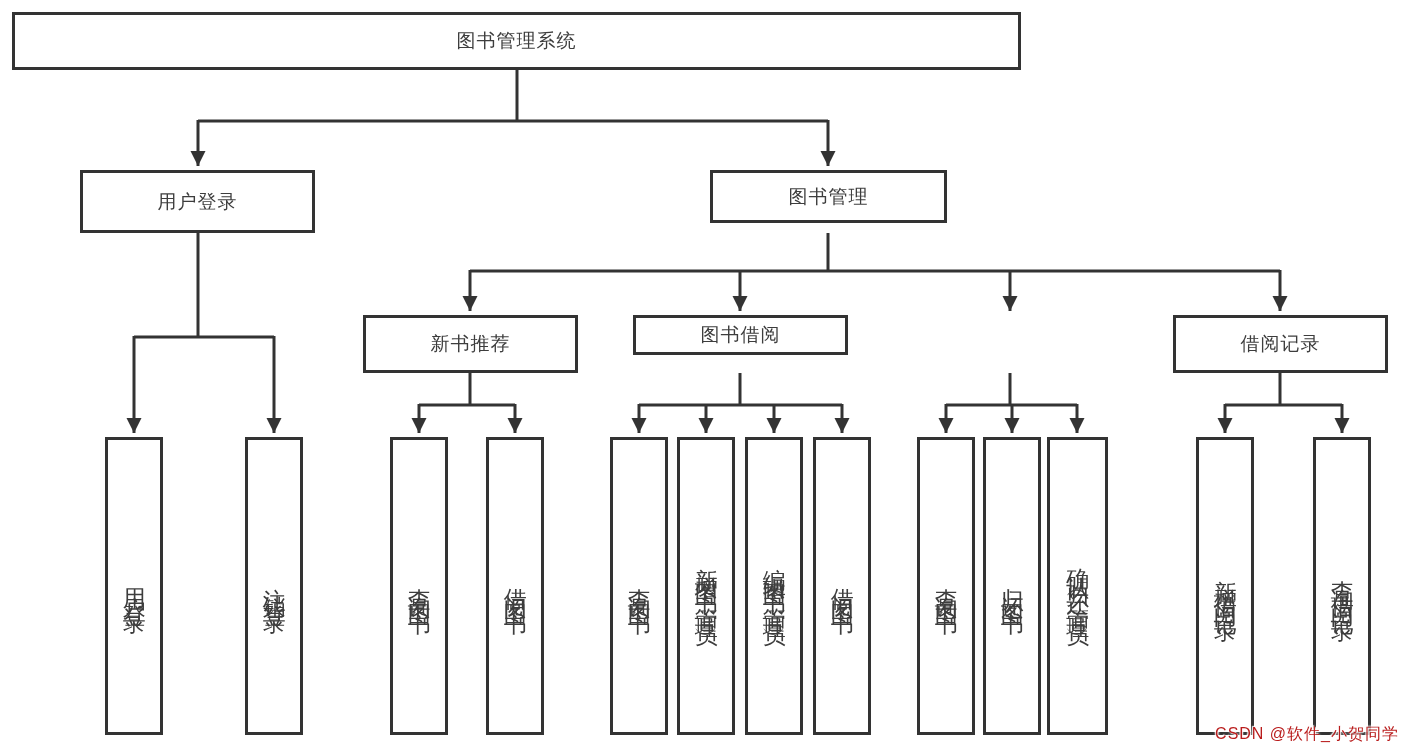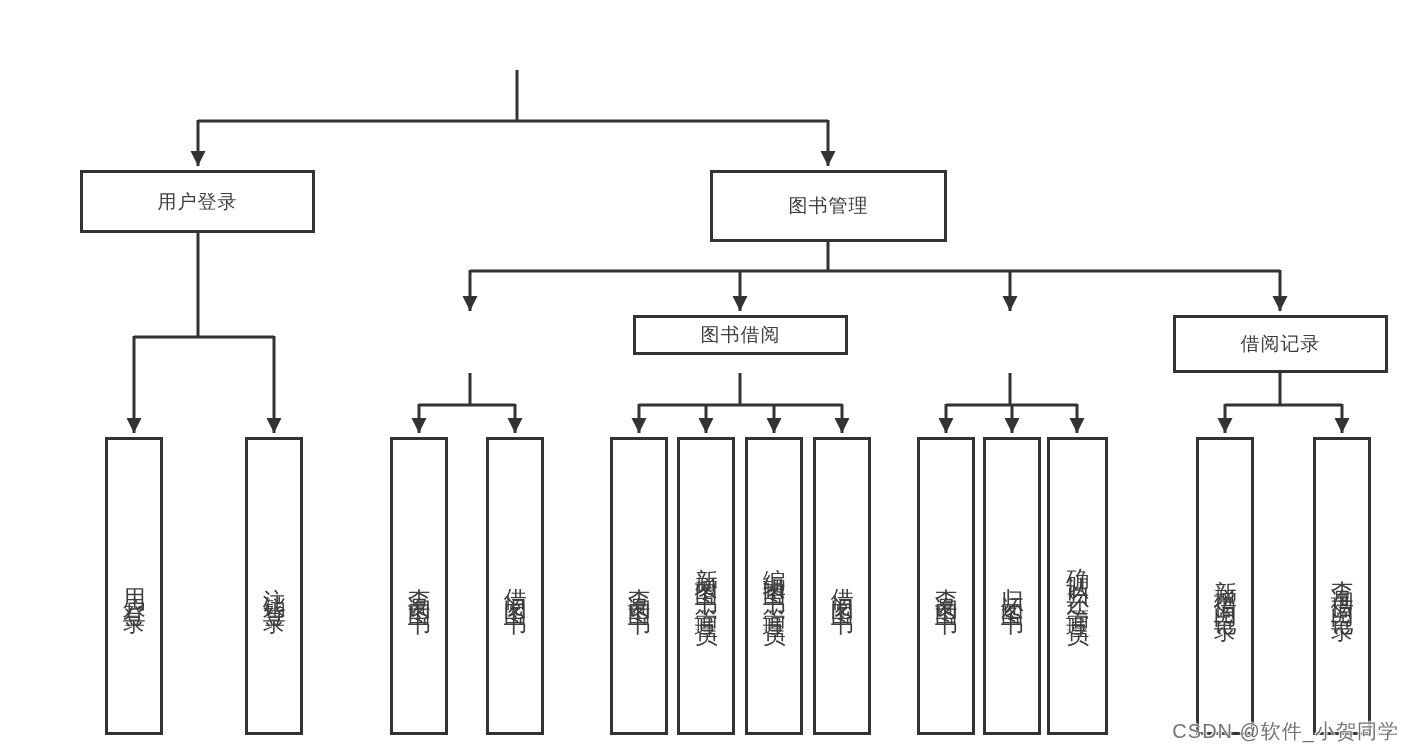--- a/index.html
+++ b/index.html
@@ -40,21 +40,21 @@
     white-space: nowrap;
   }
   .box.v {
     writing-mode: vertical-rl;
     font-size: 23px;
     letter-spacing: 8px;
     line-height: 1.1;
   }
   .root  { left: 12px;  top: 12px;  width: 1009px; height: 58px; }
   .l2a   { left: 80px;  top: 170px; width: 235px;  height: 63px; }
-  .l2b   { left: 710px; top: 170px; width: 237px;  height: 72px; }
+  .l2b   { left: 710px; top: 170px; width: 237px;  height: 53px; }
   .l3a   { left: 363px; top: 315px; width: 215px;  height: 58px; }
   .l3b   { left: 633px; top: 315px; width: 215px;  height: 40px; }
   .l3c   { left: 903px; top: 315px; width: 215px;  height: 58px; }
   .l3d   { left: 1173px;top: 315px; width: 215px;  height: 58px; }
   .leaf  { top: 437px; width: 58px; height: 298px; }
   .lf1  { left: 105px; }
   .lf2  { left: 245px; }
   .lf3  { left: 390px; }
   .lf4  { left: 486px; }
   .lf5  { left: 610px; }
@@ -63,22 +63,22 @@
   .lf8  { left: 813px; }
   .lf9  { left: 917px; }
   .lf10 { left: 983px; }
   .lf11 { left: 1047px; width: 61px; }
   .lf12 { left: 1196px; }
   .lf13 { left: 1313px; }
   .watermark {
     position: absolute;
     right: 6px;
     bottom: 2px;
-    font-size: 20px;
-    color: #737373;
+    font-size: 16px;
+    color: #b91c1c;
     letter-spacing: 1px;
     text-shadow: 1px 1px 1px #ffffff, -1px -1px 1px #ffffff, 0 0 3px #ffffff;
     z-index: 3;
     white-space: nowrap;
   }
 </style>
 </head>
 <body>
 
 <div class="canvas">
@@ -126,24 +126,26 @@
       <path d="M1012,404 V433" marker-end="url(#arrow)"></path>
       <path d="M1077,404 V433" marker-end="url(#arrow)"></path>
 
       <path d="M1280,373 V405"></path>
       <path d="M1225,405 H1342"></path>
       <path d="M1225,404 V433" marker-end="url(#arrow)"></path>
       <path d="M1342,404 V433" marker-end="url(#arrow)"></path>
     </g>
   </svg>
 
+  <div class="box h root">图书管理系统</div>
 
   <div class="box h l2a">用户登录</div>
   <div class="box h l2b">图书管理</div>
 
+  <div class="box h l3a">新书推荐</div>
   <div class="box h l3b">图书借阅</div>
   <div class="box h l3d">借阅记录</div>
 
   <div class="box v leaf lf1">用户登录</div>
   <div class="box v leaf lf2">注销登录</div>
   <div class="box v leaf lf3">查询图书</div>
   <div class="box v leaf lf4">借阅图书</div>
   <div class="box v leaf lf5">查询图书</div>
   <div class="box v leaf lf6">新增图书（管理员）</div>
   <div class="box v leaf lf7">编辑图书（管理员）</div>

